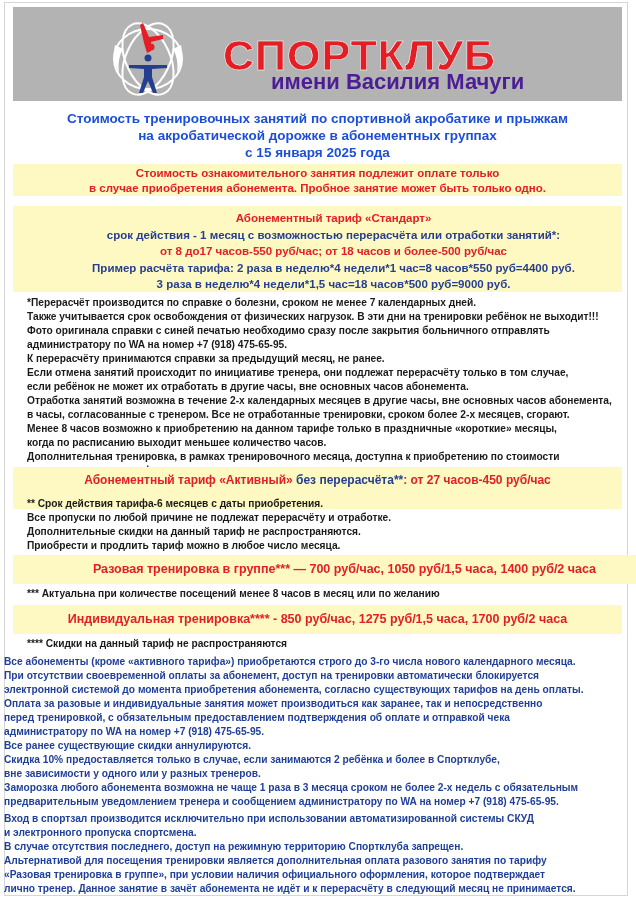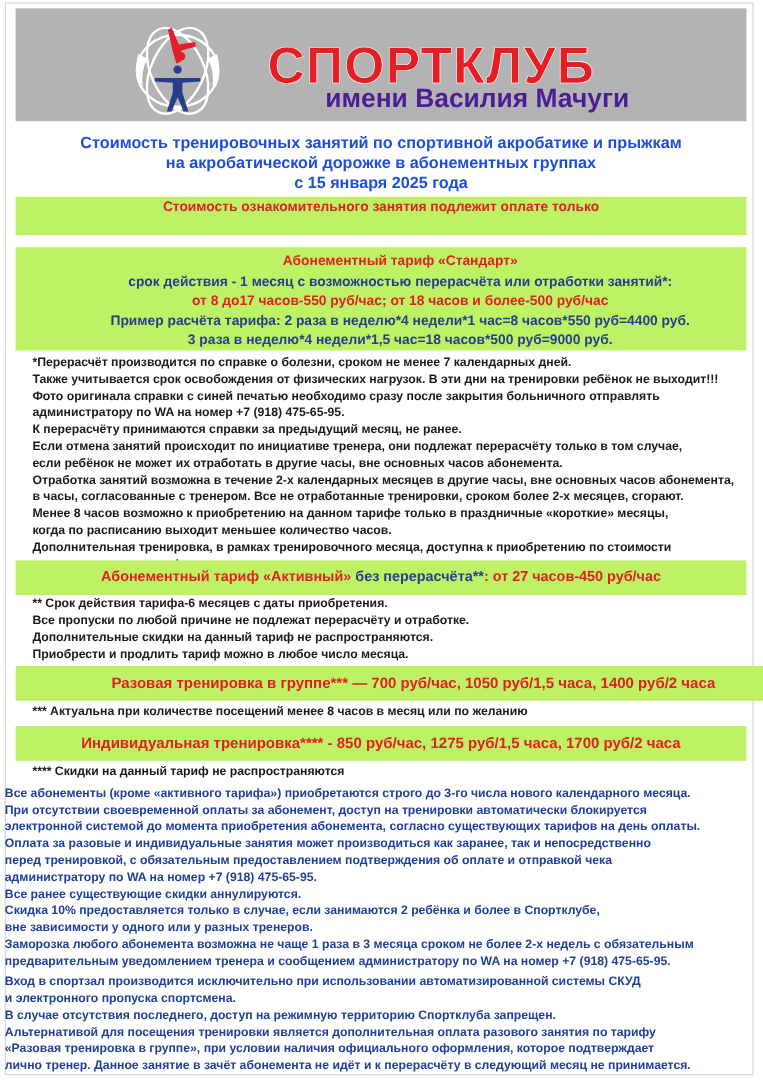--- a/index.html
+++ b/index.html
@@ -8,29 +8,29 @@
   .frame { position:absolute; left:4px; top:2px; width:624px; height:894px;
            border:1px solid #d6d6d6; box-sizing:border-box; background:#fff; }
   .header { position:absolute; left:13px; top:7px; width:609px; height:94px; background:#b3b3b3; }
   .logo { position:absolute; left:94px; top:8px; width:82px; height:84px; }
   .brand { position:absolute; left:210px; top:24px; font-size:43px; font-weight:bold; color:#e31e24;
            letter-spacing:1px; line-height:48px; -webkit-text-stroke:0.5px #fff; }
   .brand-sub { position:absolute; left:223px; top:62px; font-size:22px; font-weight:bold; color:#4c1d95;
                line-height:26px;margin-left:35px; }
   .title { position:absolute; left:13px; top:110px; width:609px; text-align:center; color:#1d4ed8;
            font-weight:bold; font-size:13.5px; line-height:17px; }
-  .gbox { position:absolute; left:13px; width:609px; background:#bef264; text-align:center; font-weight:bold; }
+  .gbox { position:absolute; left:13px; width:609px; background:#fef9c3; text-align:center; font-weight:bold; }
   .red { color:#e31e24; }
   .blue { color:#253f8e; }
   .box1 { top:164px; height:32px; font-size:11.5px; line-height:15px; padding-top:2px; box-sizing:border-box; }
   .box2 { top:206px; height:86px; font-size:11.5px; line-height:16.5px; padding-top:4px; box-sizing:border-box;padding-left:32px; }
   .notes { position:absolute; left:13px; width:615px; font-size:10.2px; line-height:14px; font-weight:bold; color:#1a1a1a; }
   .notes div { white-space:nowrap;margin-left:14px; }
   .n1 { top:296px; }
-  .box3 { top:467px; height:29px; font-size:12px; line-height:26px; }
+  .box3 { top:467px; height:42px; font-size:12px; line-height:26px; }
   .n2 { top:497px; }
   .box4 { top:555px; height:29px; font-size:12.5px; line-height:29px;padding-left:27px; }
   .n3 { top:587px; }
   .box5 { top:605px; height:29px; font-size:12.5px; line-height:29px; }
   .n4 { top:637px; }
   .bluetext { position:absolute; left:4px; width:615px; font-size:10.2px; line-height:14px; font-weight:bold; color:#1f3f99; }
   .bluetext div { white-space:nowrap; }
   .b1 { top:655px; }
   .b2 { top:812px; }
 </style>
@@ -58,20 +58,21 @@
 </div>
 
 <div class="title">
   <div>Стоимость тренировочных занятий по спортивной акробатике и прыжкам</div>
   <div>на акробатической дорожке в абонементных группах</div>
   <div>с 15 января 2025 года</div>
 </div>
 
 <div class="gbox box1 red">
   <div>Стоимость ознакомительного занятия подлежит оплате только</div>
+  <div>в случае приобретения абонемента. Пробное занятие может быть только одно.</div>
 </div>
 
 <div class="gbox box2">
   <div class="red">Абонементный тариф «Стандарт»</div>
   <div class="blue">срок действия - 1 месяц с возможностью перерасчёта или отработки занятий*:</div>
   <div class="red">от 8 до17 часов-550 руб/час; от 18 часов и более-500 руб/час</div>
   <div class="blue">Пример расчёта тарифа: 2 раза в неделю*4 недели*1 час=8 часов*550 руб=4400 руб.</div>
   <div class="blue">3 раза в неделю*4 недели*1,5 час=18 часов*500 руб=9000 руб.</div>
 </div>
 

